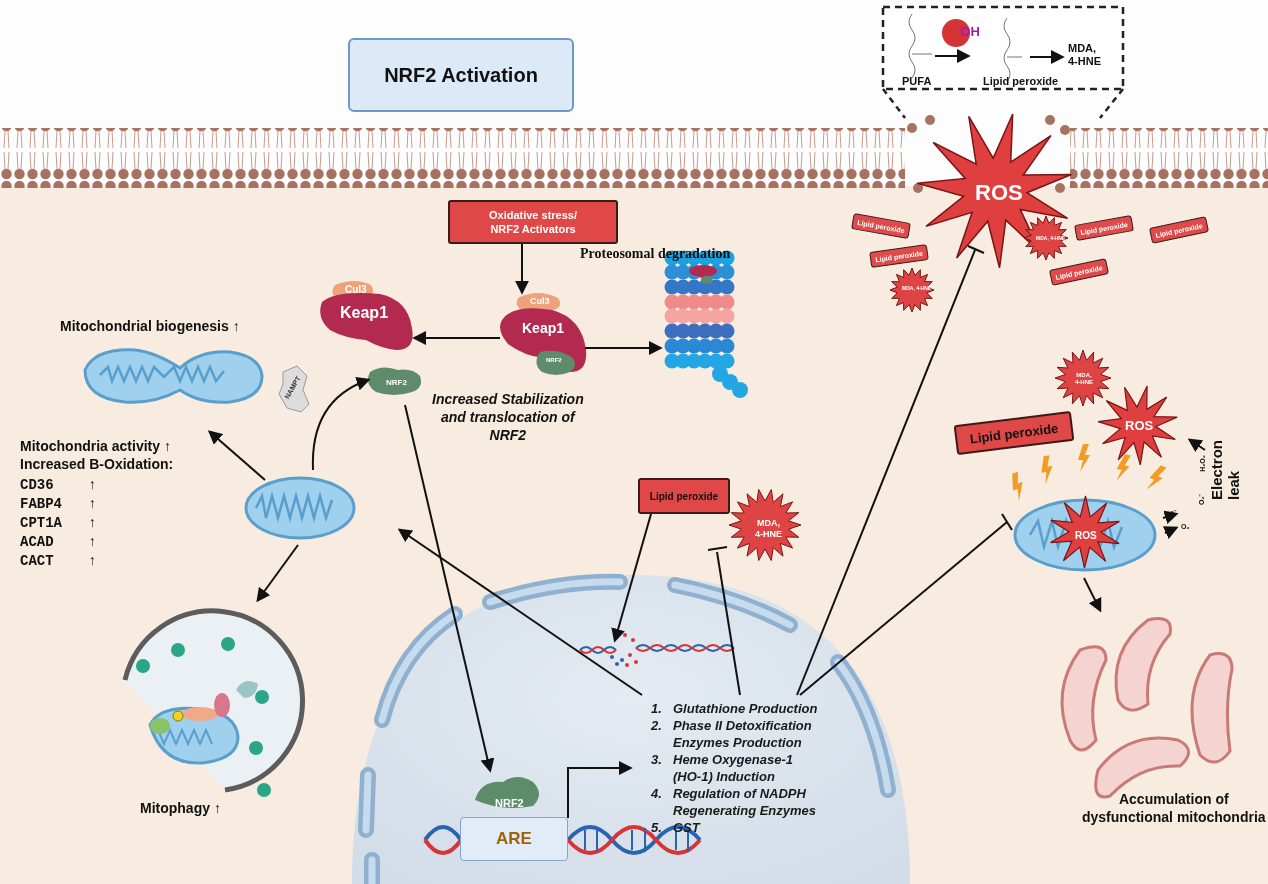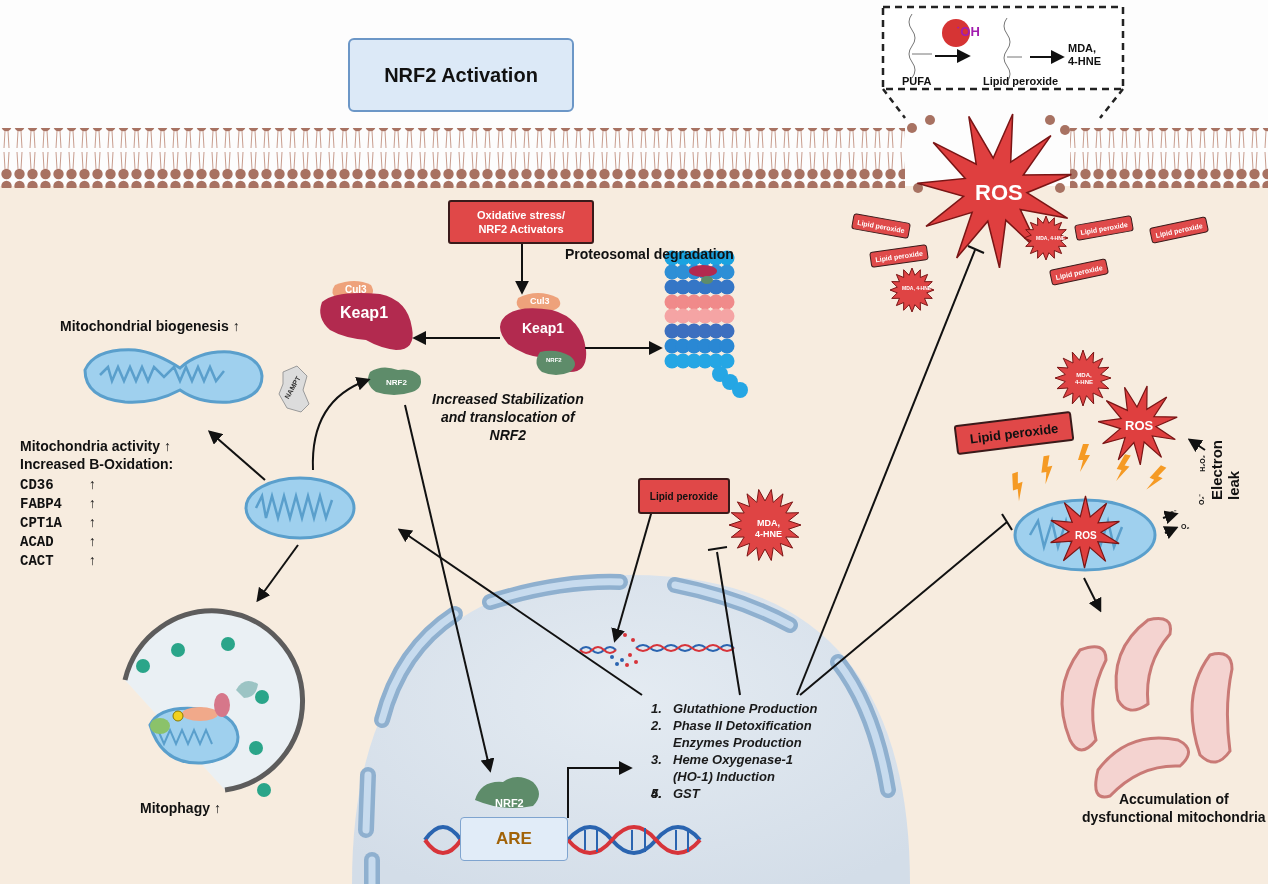--- a/index.html
+++ b/index.html
@@ -294,24 +294,24 @@
 <div class="lbl" style="left:975px;top:180px;font-size:22px;color:#fff;">ROS</div>
 
 <div class="tiny-redbox" style="left:852px;top:218px;width:58px;height:16px;transform:rotate(10deg);">Lipid peroxide</div>
 <div class="tiny-redbox" style="left:870px;top:248px;width:58px;height:16px;transform:rotate(-8deg);">Lipid peroxide</div>
 <div class="tiny-redbox" style="left:1075px;top:220px;width:58px;height:16px;transform:rotate(-10deg);">Lipid peroxide</div>
 <div class="tiny-redbox" style="left:1150px;top:222px;width:58px;height:16px;transform:rotate(-12deg);">Lipid peroxide</div>
 <div class="tiny-redbox" style="left:1050px;top:264px;width:58px;height:16px;transform:rotate(-12deg);">Lipid peroxide</div>
 <div class="lbl" style="left:1036px;top:235px;font-size:5px;color:#fff;">MDA, 4-HNE</div>
 <div class="lbl" style="left:902px;top:285px;font-size:5px;color:#fff;">MDA, 4-HNE</div>
 
-<div class="redbox" style="left:448px;top:200px;width:146px;height:44px;font-size:11px;white-space:pre;line-height:14px;">Oxidative stress/
+<div class="redbox" style="left:448px;top:200px;width:170px;height:44px;font-size:11px;white-space:pre;line-height:14px;">Oxidative stress/
 NRF2 Activators</div>
 
-<div class="lbl lbl-md" style="left:565px;top:246px;">Proteosomal degradation</div>
+<div class="lbl lbl-md" style="left:580px;top:246px;font-family:Liberation Serif, serif;">Proteosomal degradation</div>
 
 <div class="lbl" style="left:530px;top:296px;font-size:9px;color:#fff;">Cul3</div>
 <div class="lbl" style="left:522px;top:320px;font-size:14px;color:#fff;">Keap1</div>
 <div class="lbl" style="left:546px;top:357px;font-size:6px;color:#fff;">NRF2</div>
 <div class="lbl" style="left:345px;top:284px;font-size:10px;color:#fff;">Cul3</div>
 <div class="lbl" style="left:340px;top:304px;font-size:16px;color:#fff;">Keap1</div>
 <div class="lbl" style="left:386px;top:378px;font-size:8px;color:#fff;">NRF2</div>
 <div class="lbl" style="left:280px;top:384px;font-size:7px;color:#333;transform:rotate(-60deg);">NAMPT</div>
 
 <div class="lbl lbl-md" style="left:432px;top:390px;text-align:center;white-space:pre;line-height:18px;font-style:italic;">Increased Stabilization
@@ -351,21 +351,21 @@
 <div class="lbl" style="left:755px;top:518px;font-size:9px;color:#fff;white-space:pre;text-align:center;line-height:11px;">MDA,
 4-HNE</div>
 
 <div class="are-box">ARE</div>
 <div class="lbl" style="left:495px;top:797px;font-size:11px;color:#fff;">NRF2</div>
 
 <ul class="list">
   <li><span class="num">1.</span><span>Glutathione Production</span></li>
   <li style="width:150px;"><span class="num">2.</span><span>Phase II Detoxification Enzymes Production</span></li>
   <li style="width:140px;"><span class="num">3.</span><span>Heme Oxygenase-1 (HO-1) Induction</span></li>
-  <li style="width:160px;"><span class="num">4.</span></li>
+  <li style="width:160px;"><span class="num">4.</span><span>Regulation of NADPH Regenerating Enzymes</span></li>
   <li><span class="num">5.</span><span>GST</span></li>
 </ul>
 
 <div class="redbox" style="left:955px;top:418px;width:118px;height:30px;font-size:13px;color:#111;transform:rotate(-7deg);">Lipid peroxide</div>
 <div class="lbl" style="left:1075px;top:372px;font-size:6px;color:#fff;white-space:pre;text-align:center;line-height:7px;">MDA,
 4-HNE</div>
 <div class="lbl" style="left:1125px;top:418px;font-size:13px;color:#fff;">ROS</div>
 <div class="lbl" style="left:1075px;top:530px;font-size:10px;color:#fff;">ROS</div>
 <div class="lbl" style="left:1208px;top:500px;font-size:15px;white-space:pre;line-height:17px;transform:rotate(-90deg);transform-origin:left top;">Electron
 leak</div>

